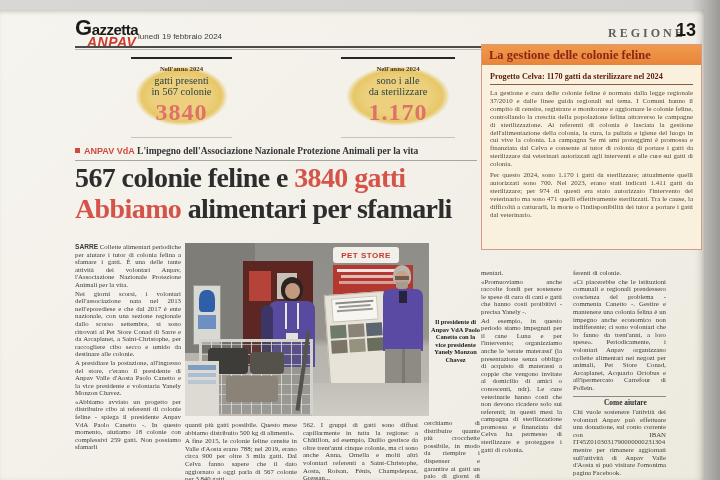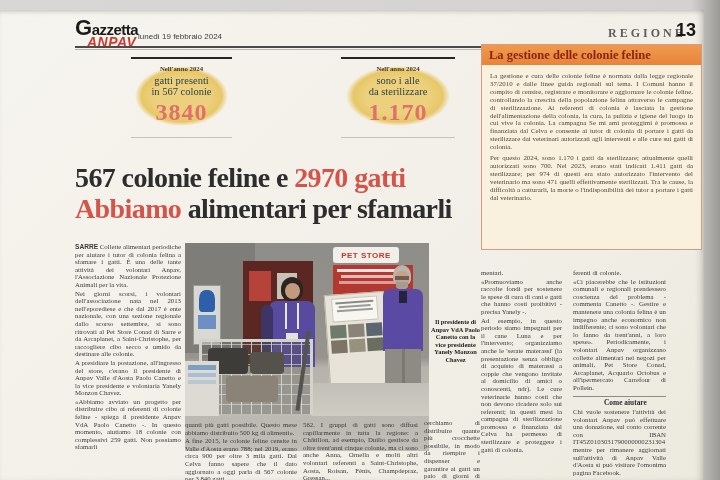--- a/index.html
+++ b/index.html
@@ -51,21 +51,21 @@
   .lead{font-weight:bold;font-family:"Liberation Sans",sans-serif;font-size:6.6px;}
   #col1{left:75px;top:233px;width:106px;height:247px;overflow:hidden;}
   #col2{left:185px;top:411px;width:112px;height:69px;overflow:hidden;}
   #col3{left:303px;top:411px;width:115px;height:69px;overflow:hidden;}
   #col4{left:424px;top:409px;width:56px;height:71px;overflow:hidden;}
   #col5{left:481px;top:259px;width:81px;height:221px;overflow:hidden;}
   #col6{left:573px;top:259px;width:93px;height:221px;overflow:hidden;display:flex;flex-direction:column;}
   #help-rule{height:1px;background:#8a8a86;margin:3px 0 2px 0;}
   #help-head{font-size:7.4px;font-weight:bold;color:#2c2c2c;margin-bottom:2px;padding-left:31px;}
   
-  #photo{left:185px;top:233px;width:244px;height:208px;overflow:hidden;background:linear-gradient(180deg,#8f8d88 0%,#97948e 55%,#b6b3ac 60%,#c0bdb6 100%);}
+  #photo{left:185px;top:233px;width:244px;height:173px;overflow:hidden;background:linear-gradient(180deg,#8f8d88 0%,#97948e 55%,#b6b3ac 60%,#c0bdb6 100%);}
   #photo .shape{position:absolute;}
   #caption{left:431px;top:308px;width:49px;font-size:6.4px;line-height:7.5px;font-weight:bold;color:#1d1d1d;text-align:center;}
 </style>
 </head>
 <body>
 
 <div id="paper" class="abs">
 
   <div id="logo" class="abs">
     <div class="l1"><span class="bigG">G</span><span>azzetta</span></div>
@@ -89,28 +89,33 @@
   <div class="abs stat" style="left:341px;width:114px;">
     <div class="blob"></div>
     <div class="lab">Nell'anno 2024</div>
     <div class="desc">
       <div>sono i alle</div>
       <div>da sterilizzare</div>
     </div>
     <div class="num">1.170</div>
   </div>
 
+  <div id="kicker" class="abs">
+    <span class="sq"></span><span class="tag">ANPAV VdA</span>
+    <span>L'impegno dell'Associazione Nazionale Protezione Animali per la vita</span>
+  </div>
   <div id="headline" class="abs">
-    <span>567 colonie feline e </span><span class="red">2970 gatti</span><br>
+    <span>567 colonie feline e </span><span class="red">3840 gatti</span><br>
     <span class="red">Abbiamo</span><span> alimentari per sfamarli</span>
   </div>
 
   <div id="sidebar" class="abs">
     <div class="band">La gestione delle colonie feline</div>
     <div class="inner">
+      <div class="title">Progetto Celva: 1170 gatti da sterilizzare nel 2024</div>
       <p>La gestione e cura delle colonie feline è normata dalla legge regionale 37/2010 e dalle linee guida regionali sul tema. I Comuni hanno il compito di censire, registrare e monitorare e aggiornare le colonie feline, controllando la crescita della popolazione felina attraverso le campagne di sterilizzazione. Ai referenti di colonia è lasciata la gestione dell'alimentazione della colonia, la cura, la pulizia e igiene del luogo in cui vive la colonia. La campagna Se mi ami proteggimi è promossa e finanziata dal Celva e consente ai tutor di colonia di portare i gatti da sterilizzare dai veterinari autorizzati agli interventi e alle cure sui gatti di colonia.</p>
       <p>Per questo 2024, sono 1.170 i gatti da sterilizzare; attualmente quelli autorizzati sono 700. Nel 2023, erano stati indicati 1.411 gatti da sterilizzare; per 974 di questi era stato autorizzato l'intervento del veterinario ma sono 471 quelli effettivamente sterilizzati. Tra le cause, la difficoltà a catturarli, la morte o l'indisponibilità dei tutor a portare i gatti dal veterinario.</p>
     </div>
   </div>
 
   <div id="photo" class="abs">
     <div class="shape" style="left:0;top:0;width:70px;height:110px;background:#7f7d78;"></div>
     <div class="shape" style="left:8px;top:42px;width:26px;height:58px;background:#d9d9d4;border:1px solid #9a9a95;">
       <div style="margin:4px auto 0;width:16px;height:22px;background:#2e5fa8;border-radius:40% 40% 20% 20%;"></div>
       <div style="margin:3px auto 0;width:18px;height:14px;background:#6d8fc4;"></div>

